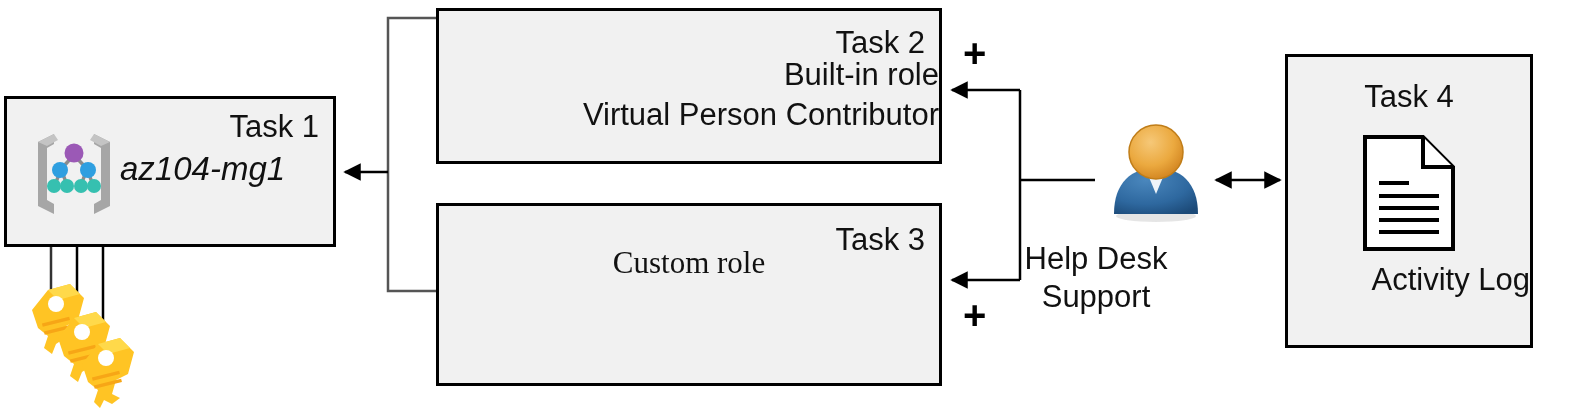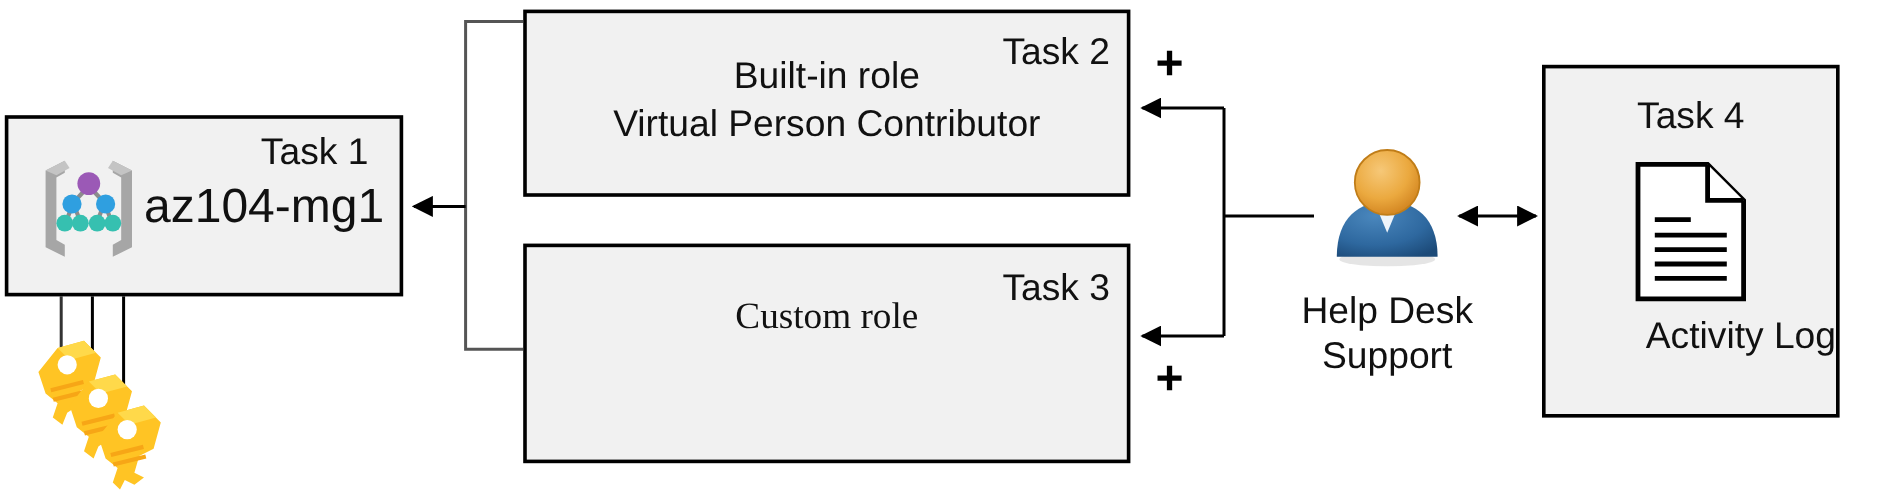--- a/index.html
+++ b/index.html
@@ -36,45 +36,46 @@
   #box-task3 { left: 436px;  top: 203px; width: 506px; height: 183px; }
   #box-task4 { left: 1285px; top: 33px;  width: 248px; height: 294px; margin-top: 21px; }
 
   .task-tag {
     position: absolute;
     font-size: 31px;
     color: #111111;
     line-height: 1;
     white-space: nowrap;
   }
-  #task1-tag { right: 26px; top: 12px; }
+  #task1-tag { right: 14px; top: 12px; }
   #task2-tag { right: 14px; top: 16px; }
   #task3-tag { right: 14px; top: 18px; }
 
   .box-lines {
     position: absolute;
     left: 0;
     width: 100%;
     text-align: center;
     font-size: 31px;
     color: #111111;
     line-height: 1.28;
     white-space: nowrap;
   }
-  #task2-lines { top: 32px; }
+  #task2-lines { top: 44px; text-align: right; }
   #task3-lines { top: 37px; font-family: Liberation Serif, serif; }
 
   #task1-label {
     position: absolute;
     left: 120px;
     top: 152px;
-    font-size: 40px;
+    font-size: 33px;
     color: #111111;
     line-height: 1;
     white-space: nowrap;
+    font-style: italic;
   }
 
   
   #task4-title {
     position: absolute;
     left: 0; right: 0;
     top: 24px;
     text-align: center;
     font-size: 31px;
     color: #111111;
@@ -119,21 +120,21 @@
   
   #person-icon {
     position: absolute;
     left: 1102px;
     top: 122px;
     width: 108px;
     height: 100px;
   }
   #person-label {
     position: absolute;
-    left: 1060px;
+    left: 1000px;
     top: 240px;
     width: 192px;
     text-align: center;
     font-size: 31px;
     color: #111111;
     line-height: 1.22;
   }
 
   
   .plus-sign {

